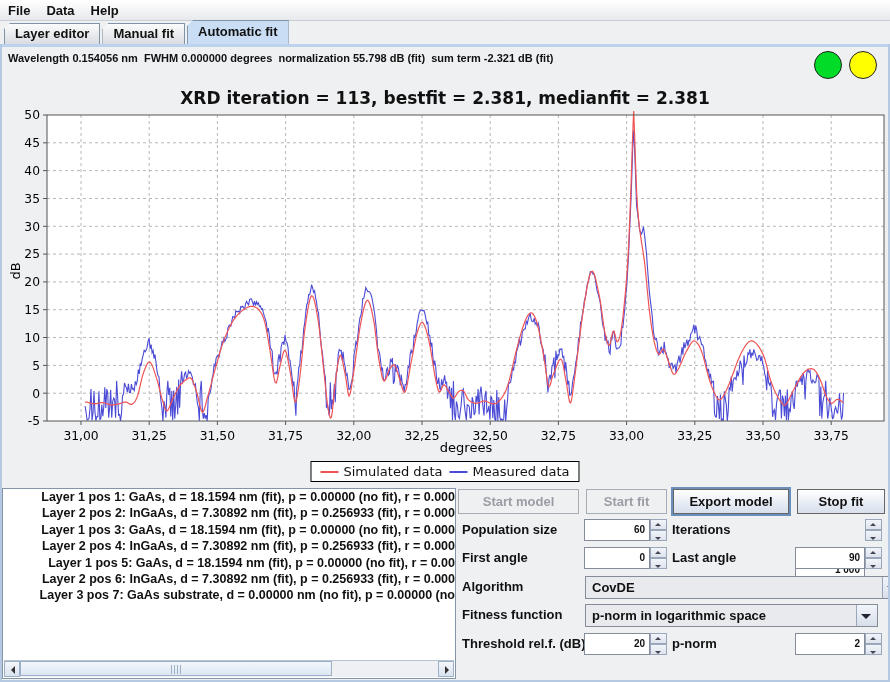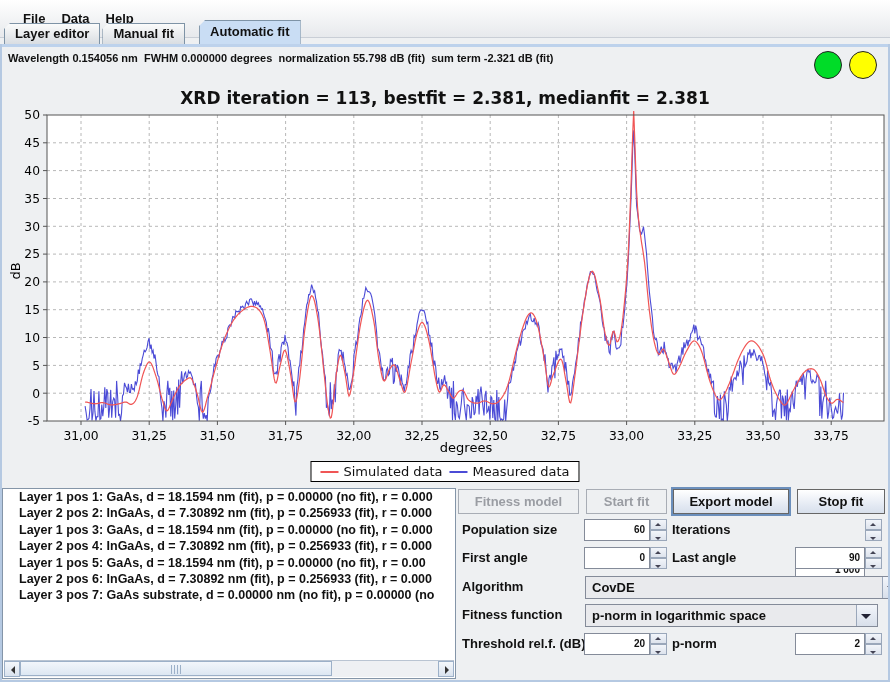--- a/index.html
+++ b/index.html
@@ -7,34 +7,34 @@
     position:relative;width:890px;height:682px;overflow:hidden;
     background:#eef0f2;font-family:"Liberation Sans",sans-serif;color:#111;
   }
   
   .frame-left,.frame-right,.frame-bottom{position:absolute;background:#b5c9e2;z-index:6;}
   .frame-left{left:0;top:44px;width:2px;height:638px;}
   .frame-right{right:0;top:44px;width:2px;height:638px;}
   .frame-bottom{left:0;top:680px;width:890px;height:2px;}
 
   
-  .menubar{position:absolute;left:0;top:0;width:890px;height:38px;
+  .menubar{position:absolute;left:0;top:0;width:890px;height:21px;
     background:linear-gradient(#ffffff,#e7e9ec);border-bottom:1px solid #c9ced6;
-    display:flex;align-items:center;padding-left:23px;gap:16px;box-sizing:border-box;}
+    display:flex;align-items:center;padding-left:8px;gap:16px;box-sizing:border-box;}
   .menu-item{font-weight:bold;font-size:13px;cursor:default;}
 
   
   .tabstrip{position:absolute;left:0;top:21px;width:740px;height:23px;
     display:flex;align-items:flex-end;padding-left:4px;box-sizing:border-box;}
   .tab{font-weight:bold;font-size:13px;padding:2px 10px 3px 10px;margin-right:2px;
     border:1px solid #7e93a6;border-bottom:none;
     background:linear-gradient(#fbfbfb,#d9dde2);
     clip-path:polygon(6px 0,100% 0,100% 100%,0 100%,0 6px);
     height:15px;line-height:15px;}
-  .tab.selected{background:#c9ddf4;height:18px;line-height:18px;margin-left:12px;}
+  .tab.selected{background:#c9ddf4;height:18px;line-height:18px;}
   .content-top-border{position:absolute;left:0;top:44px;width:890px;height:3px;background:#bdd2ec;z-index:2;}
 
   
   .statusline{position:absolute;left:8px;top:52px;font-weight:bold;font-size:11px;white-space:pre;}
   .light{position:absolute;width:28px;height:28px;border-radius:50%;border:1px solid #222;box-sizing:border-box;}
   .light.green{left:814px;top:51px;}
   .light.yellow{left:849px;top:51px;}
 
   
   .chart-title{position:absolute;left:0;top:88px;width:890px;text-align:center;
@@ -43,21 +43,21 @@
   .legend{position:absolute;top:461px;left:50%;transform:translateX(-50%);
     background:#fff;border:1px solid #000;display:flex;align-items:center;gap:7px;
     padding:2px 9px;font-family:"DejaVu Sans",sans-serif;font-size:13px;}
   .legend .swatch{display:inline-block;width:18px;height:2px;vertical-align:middle;}
   .legend .item{display:flex;align-items:center;gap:5px;}
 
   
   .layer-list{position:absolute;left:2px;top:488px;width:454px;height:191px;
     background:#fff;border:1px solid #8495a8;box-sizing:border-box;overflow:hidden;}
   .layer-row{font-weight:bold;font-size:12.5px;line-height:16.4px;white-space:pre;
-    overflow:hidden;padding-left:16px;}
+    overflow:hidden;padding-left:6px;text-align:right;}
   
   .hscroll{position:absolute;left:1px;right:1px;bottom:1px;height:16px;background:#eef0f3;
     border-top:1px solid #b9c4d2;display:flex;}
   .sb-btn{width:16px;height:16px;background:linear-gradient(#f4f7fb,#d9e2ee);
     border:1px solid #9cb0c8;box-sizing:border-box;position:relative;flex:none;}
   .sb-btn .tri{position:absolute;left:4px;top:4px;width:0;height:0;border:4px solid transparent;}
   .sb-btn.left .tri{border-right-color:#333;left:2px;}
   .sb-btn.right .tri{border-left-color:#333;left:6px;}
   .sb-track{flex:1;position:relative;}
   .sb-thumb{position:absolute;left:0;top:0;height:15px;width:312px;
@@ -230,21 +230,21 @@
         <div class="sb-thumb">
             <span class="sb-grip"></span>
           </div>
       </div>
       <div class="sb-btn right">
           <span class="tri"></span>
         </div>
     </div>
   </div>
 
-  <div class="btn disabled" style="left:458px;top:489px;width:121px;">Fitness model</div>
+  <div class="btn disabled" style="left:458px;top:489px;width:121px;">Start model</div>
   <div class="btn disabled" style="left:586px;top:489px;width:81px;">Start fit</div>
   <div class="btn default-btn" style="left:673px;top:489px;width:116px;">Export model</div>
   <div class="btn" style="left:797px;top:489px;width:88px;">Stop fit</div>
 
   <div class="ctl-label" style="left:462px;top:519px;">Population size</div>
   <div class="spinner" style="left:584px;top:519px;">
     <div class="spin-field" style="width:66px;">60</div>
     <div class="spin-btns">
         <div class="spin-btn up">
           <span class="tri"></span>

